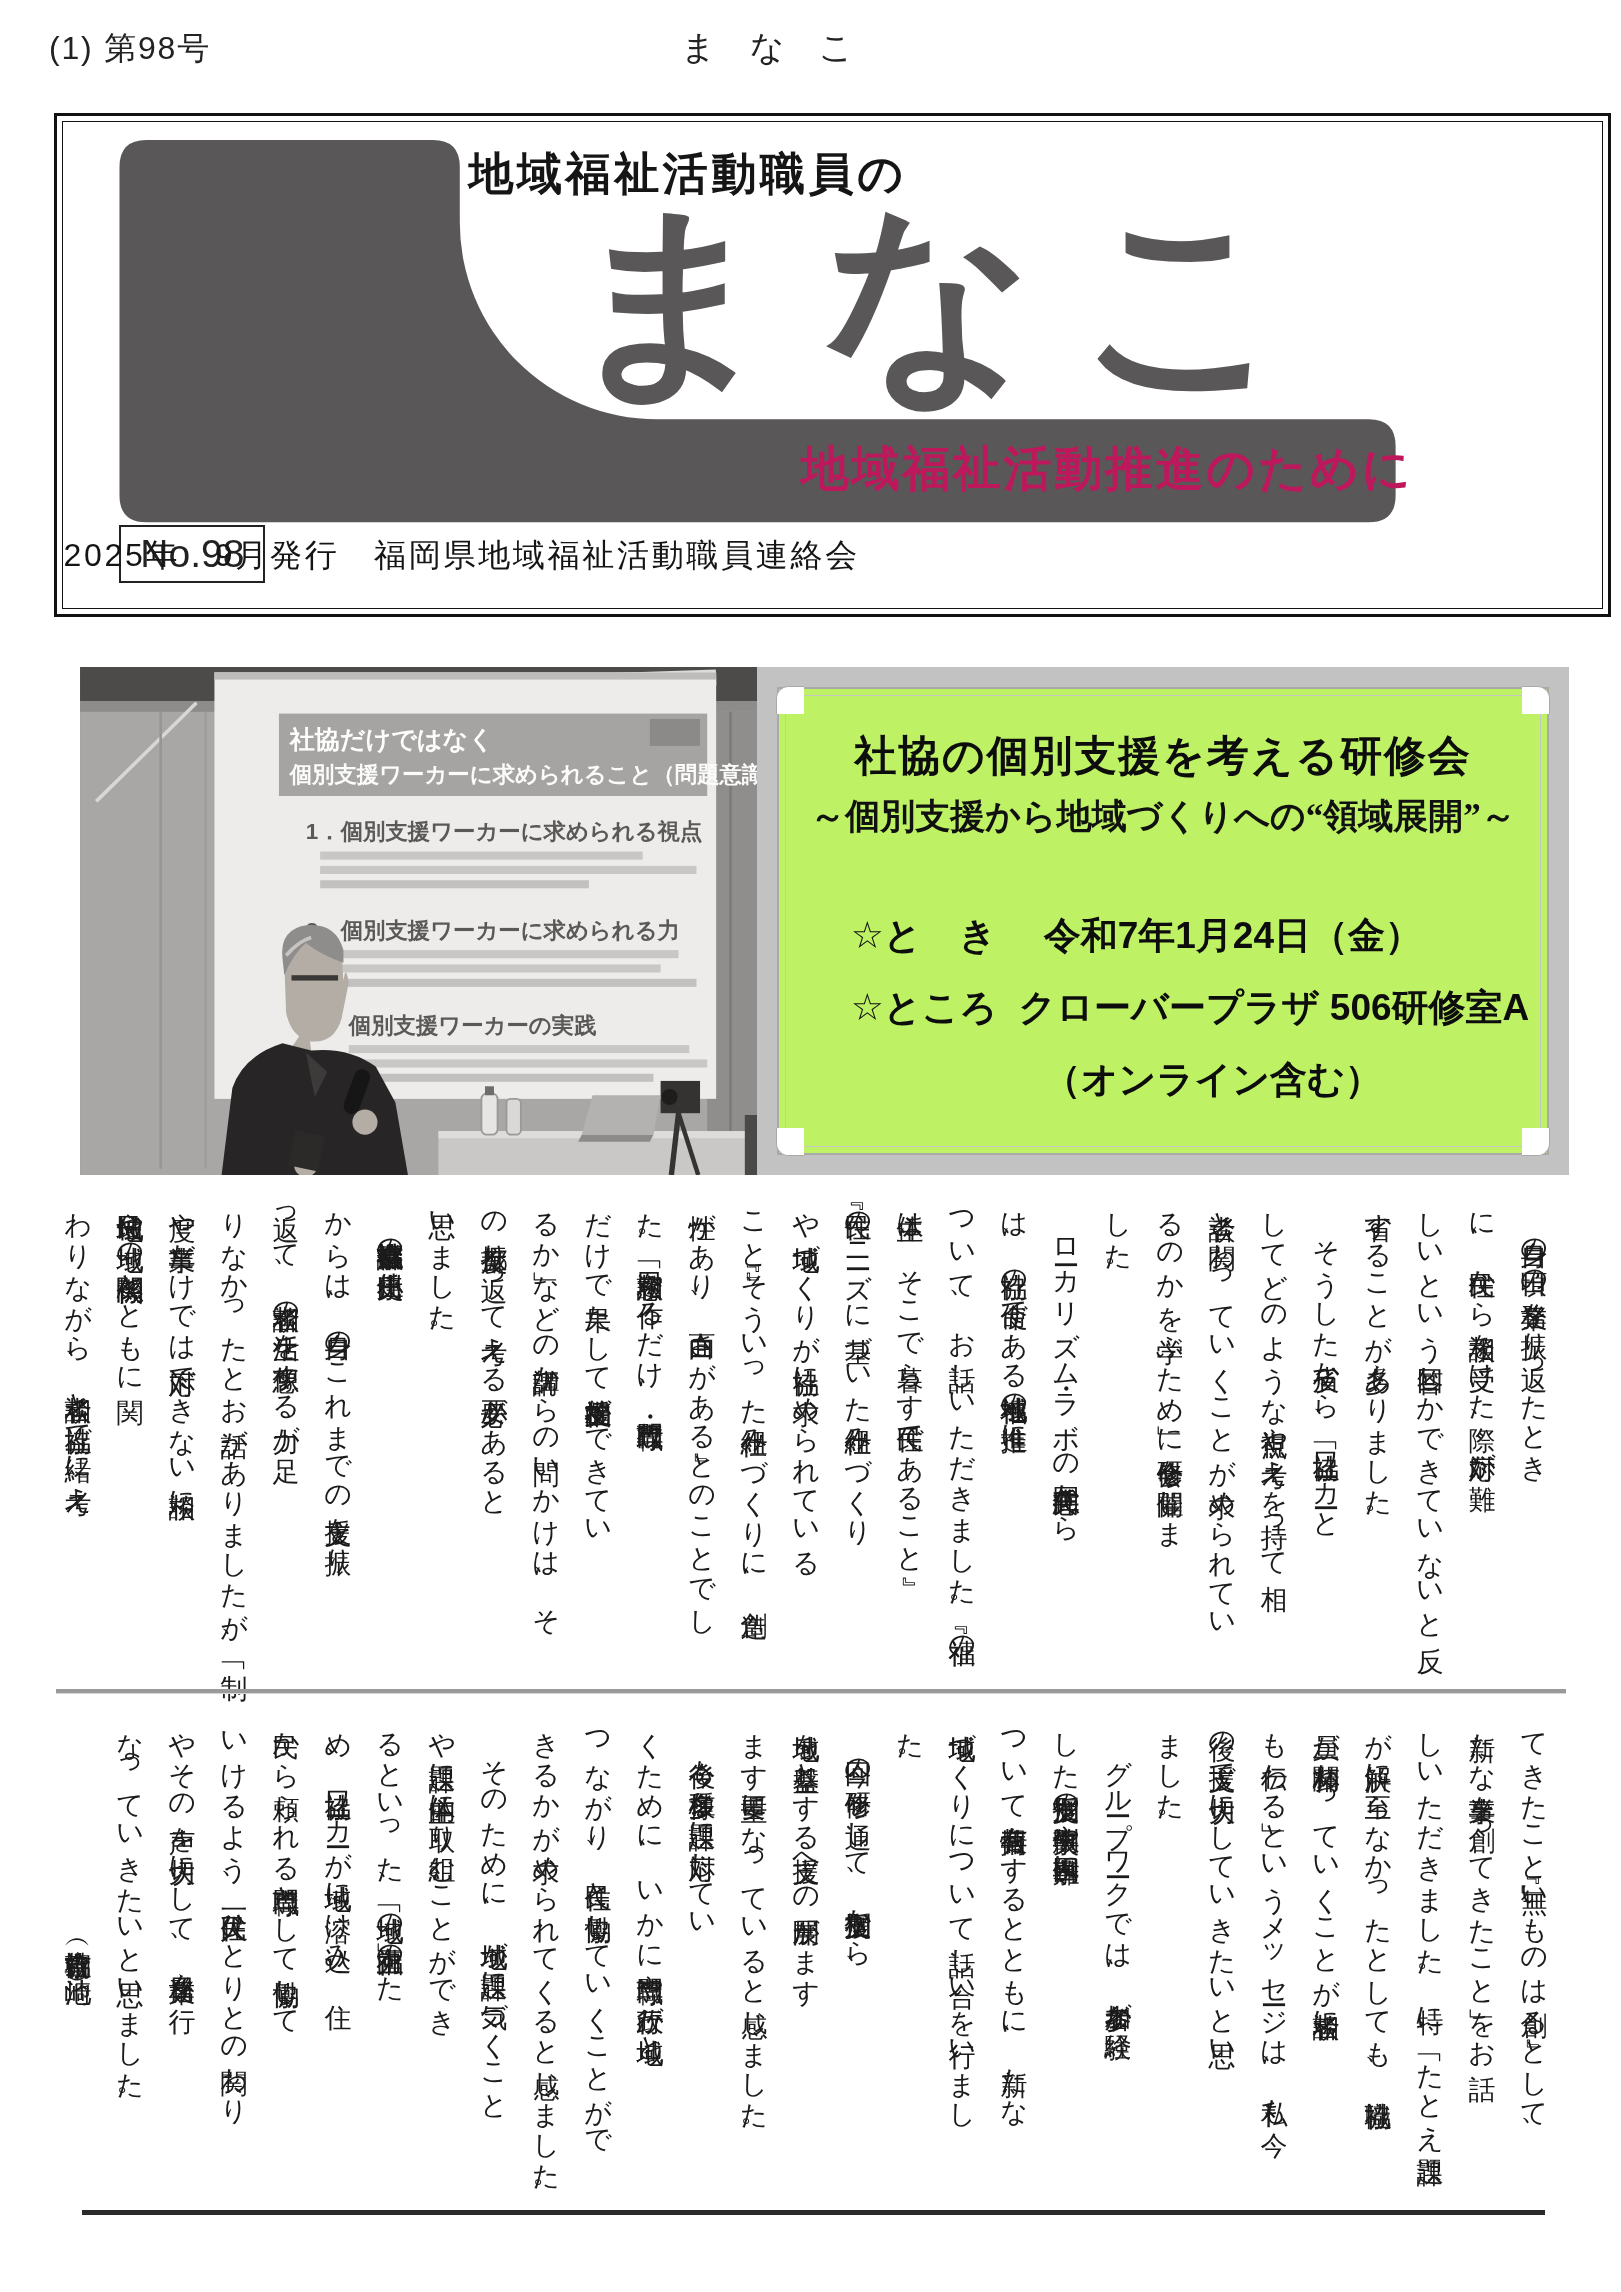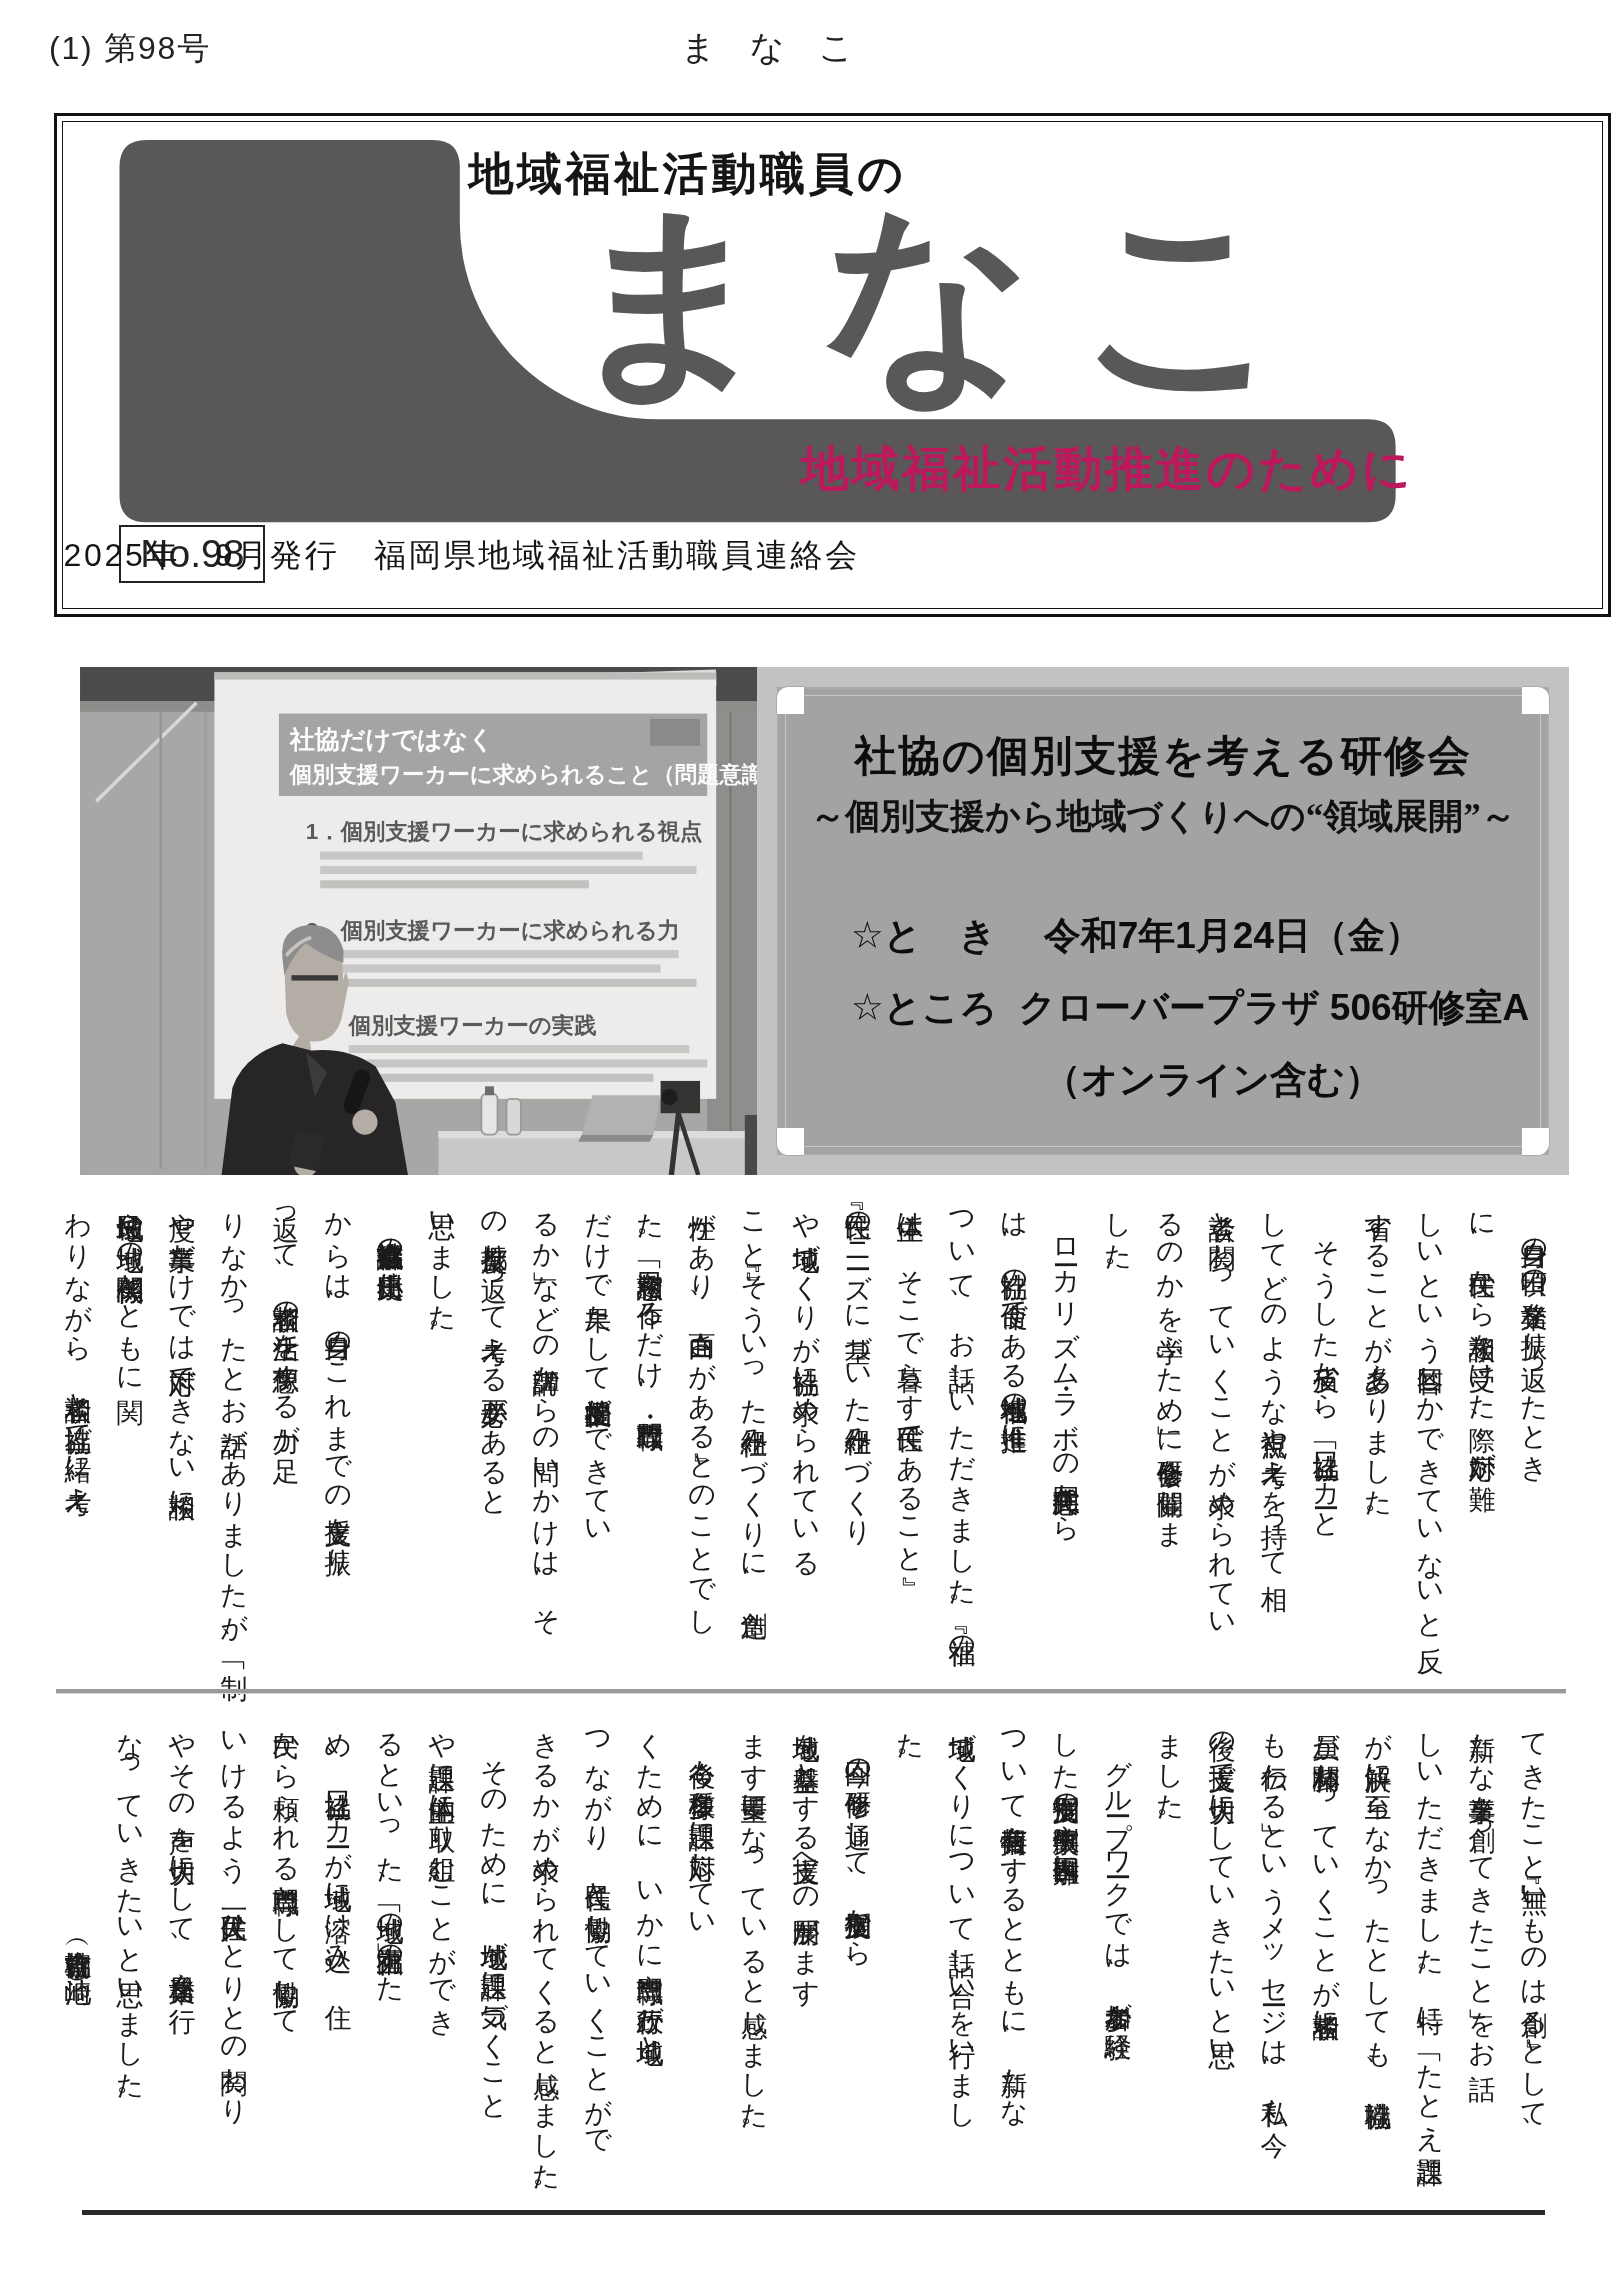--- a/index.html
+++ b/index.html
@@ -20,21 +20,21 @@
   .mh-tagline{right:188px;top:315px;font-size:48px;font-weight:bold;color:#be185d;letter-spacing:2.7px;}
   .mh-issueno{left:56px;top:403px;width:142px;height:54px;border:2.7px solid #222;background:#fff;
               text-align:center;line-height:54px;font-size:39px;color:#222;}
   .mh-publine{left:0;top:412px;width:100%;text-align:left;font-size:32px;color:#151515;letter-spacing:2.7px;}
 
   
   .photo{left:54px;top:667px;width:681px;height:508px;background:#737373;overflow:hidden;margin-left:26px;}
 
   
   .event-box{left:757px;top:667px;width:812px;height:508px;background:#c2c2c2;}
-  .event-panel{position:absolute;left:19.7px;top:19.7px;right:19.7px;bottom:19.7px;background:#a3a3a3;
+  .event-panel{position:absolute;left:19.7px;top:19.7px;right:19.7px;bottom:19.7px;background:#bef264;
                border:2.7px solid #a9a9a9;}
   .event-panel-inner{position:absolute;left:6.3px;top:6.3px;right:6.3px;bottom:6.3px;border:0.9px solid #c6c6c6;}
   .corner{position:absolute;width:27px;height:27px;border:1.8px solid #a9a9a9;background:#fff;}
   .corner.tl{left:-2.7px;top:-2.7px;border-right:none;border-bottom:none;border-top-left-radius:12.5px;}
   .corner.tr{right:-2.7px;top:-2.7px;border-left:none;border-bottom:none;border-top-right-radius:12.5px;}
   .corner.bl{left:-2.7px;bottom:-2.7px;border-right:none;border-top:none;border-bottom-left-radius:12.5px;}
   .corner.br{right:-2.7px;bottom:-2.7px;border-left:none;border-top:none;border-bottom-right-radius:12.5px;}
   .event-title{left:0;top:39px;width:100%;text-align:center;font-size:42px;font-weight:bold;color:#0d0d0d;letter-spacing:1.8px;}
   .event-subtitle{left:0;top:104px;width:100%;text-align:center;font-size:35px;font-weight:bold;color:#111;
                   font-family:"Liberation Serif","DejaVu Serif",serif;}

